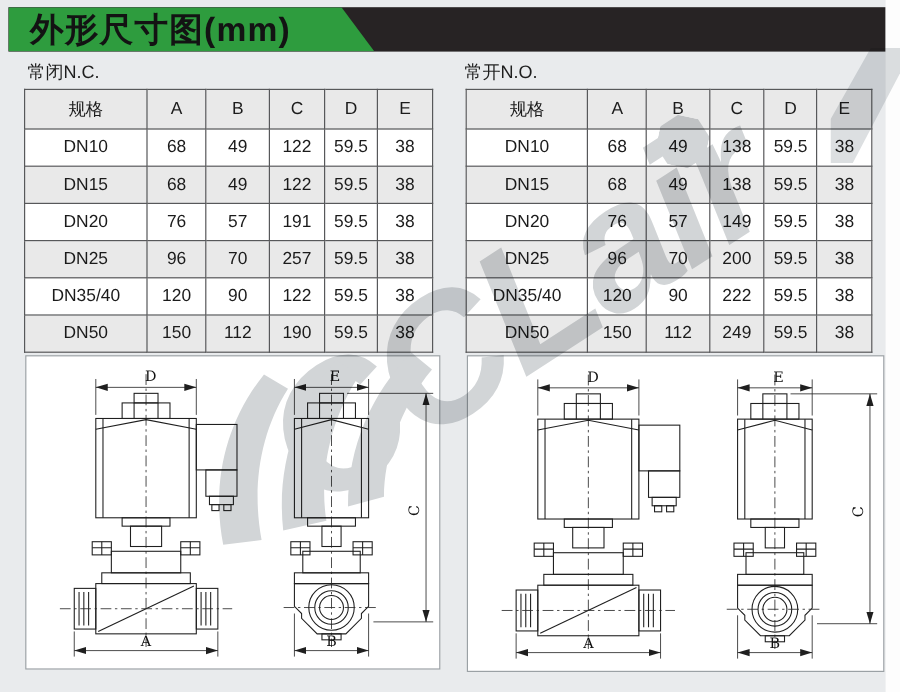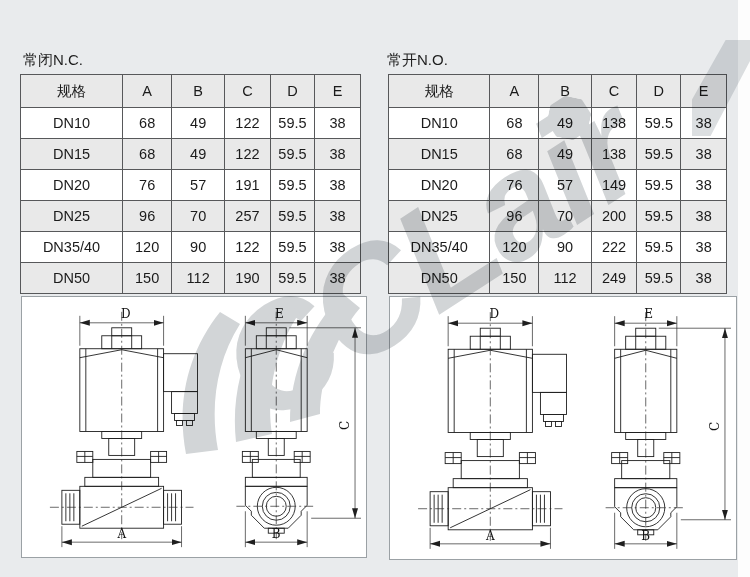--- a/index.html
+++ b/index.html
@@ -52,20 +52,25 @@
         transform:rotate(12deg);}
   .wm-wing{position:absolute;left:168px;top:282px;width:205px;height:175px;}
   .wm-wedge{position:absolute;left:692px;top:40px;width:58px;height:96px;background:#dcdfe1;
         clip-path:polygon(58% 0,100% 0,100% 22%,32% 100%,0 100%,0 62%);}
 </style>
 </head>
 <body>
 
 <div class="page">
 
+  <div class="header-bar">
+    <div class="header-accent">
+      <div class="page-title">外形尺寸图(mm)</div>
+    </div>
+  </div>
 
   <div class="sec-title nc">常闭N.C.</div>
   <div class="sec-title no">常开N.O.</div>
 
   <table class="dim-table nc">
     <colgroup>
         <col style="width:30%">
         <col style="width:14.5%">
         <col style="width:15.5%">
         <col style="width:13.5%">

